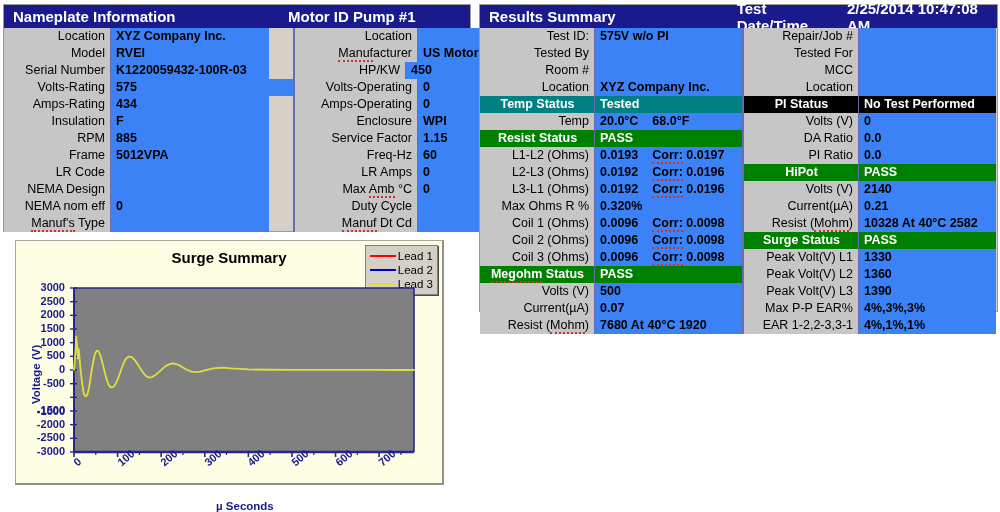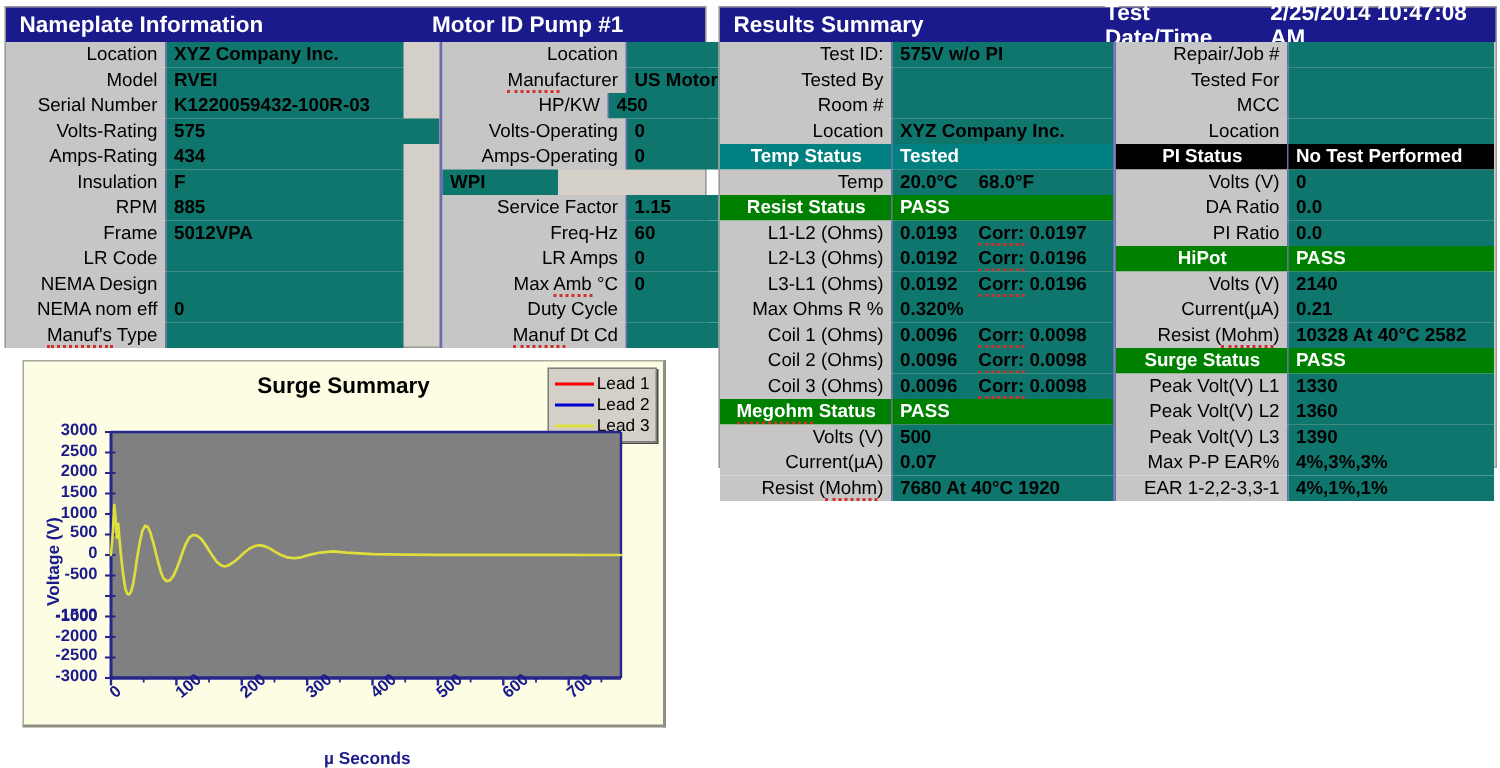--- a/index.html
+++ b/index.html
@@ -13,21 +13,21 @@
        height:23px;align-items:center;box-sizing:border-box;}
   .hdr .h-left{padding-left:9px;}
   .hdr .h-right{padding-left:10px;}
 
   .grid{display:flex;}
   .col{display:flex;flex-direction:column;}
   .row{display:flex;height:17px;box-sizing:border-box;}
   .lab{background:#c6c6c6;color:#000;text-align:right;padding-right:5px;
        font-size:12.5px;line-height:17px;box-sizing:border-box;
        border-right:1px solid #6b6bb0;overflow:hidden;white-space:nowrap;}
-  .val{background:#0f766e;color:#000;font-weight:bold;padding-left:5px;
+  .val{background:#3b82f6;color:#000;font-weight:bold;padding-left:5px;
        font-size:12.5px;line-height:17px;box-sizing:border-box;
        overflow:hidden;white-space:nowrap;}
   .val.two{display:flex;gap:14px;}
 
   
   .row.status .lab{font-weight:bold;text-align:center;padding-left:6px;}
   .st-teal .lab,.st-teal .val{background:#008080;color:#ffffff;}
   .st-green .lab,.st-green .val{background:#008000;color:#ffffff;}
   .st-black .lab,.st-black .val{background:#000000;color:#ffffff;}
   .st-teal .lab,.st-green .lab,.st-black .lab{border-right:1px solid #6b6bb0;}
@@ -132,20 +132,21 @@
           </div>
           <div class="row">
             <div class="lab" style="width: 123px;">Volts-Operating</div>
             <div class="val" style="width: 77px;">0</div>
           </div>
           <div class="row">
             <div class="lab" style="width: 123px;">Amps-Operating</div>
             <div class="val" style="width: 77px;">0</div>
           </div>
           <div class="row">
+            <div class="lab" style="width: 123px;">Enclosure</div>
             <div class="val" style="width: 77px;">WPI</div>
           </div>
           <div class="row">
             <div class="lab" style="width: 123px;">Service Factor</div>
             <div class="val" style="width: 77px;">1.15</div>
           </div>
           <div class="row">
             <div class="lab" style="width: 123px;">Freq-Hz</div>
             <div class="val" style="width: 77px;">60</div>
           </div>

